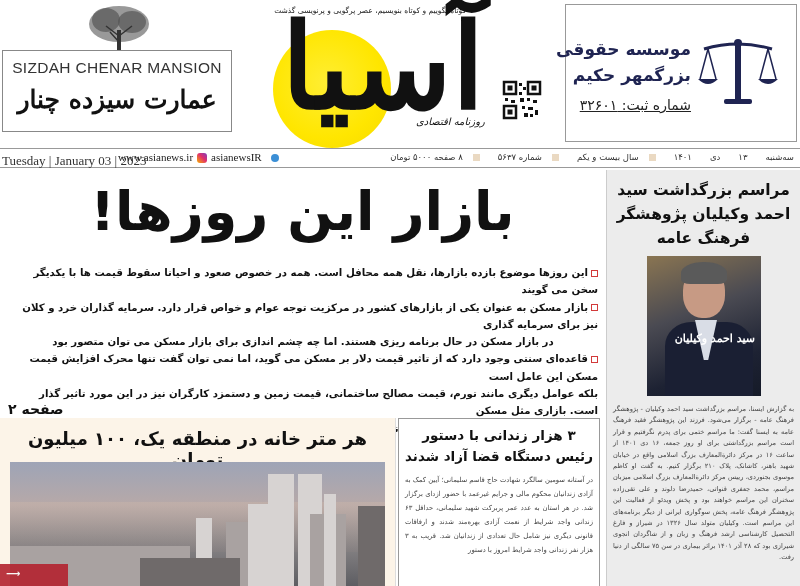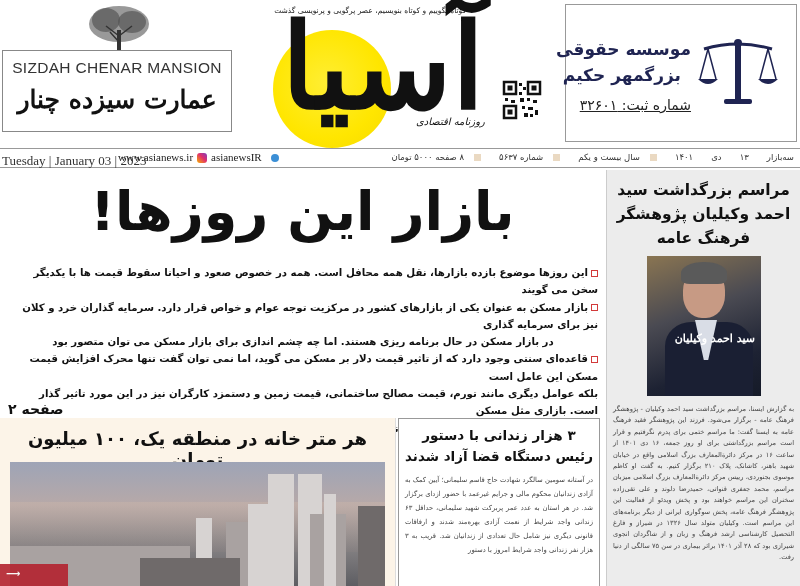--- a/index.html
+++ b/index.html
@@ -17,21 +17,21 @@
     .logo { position: absolute; left: 258px; top: 0; width: 300px; height: 148px; }
     .logo .sun { position: absolute; left: 15px; top: 30px; width: 118px; height: 118px; border-radius: 50%; background: radial-gradient(circle at 45% 45%, #ffee33 0%, #ffe600 60%, #f5d800 100%); }
     .logo .tagline { position: absolute; right: 92px; top: 6px; font-size: 7.5px; direction: rtl; color: #222; white-space: nowrap; }
     .logo .title { position: absolute; left: 10px; top: -8px; width: 230px; height: 150px; font-family: "DejaVu Serif", serif; font-size: 118px; font-weight: bold; direction: rtl; text-align: center; line-height: 150px; color: #111; letter-spacing: -4px; }
     .logo .sub { position: absolute; left: 158px; top: 102px; font-size: 10px; direction: rtl; font-style: italic; color: #111; margin-top: 14px; }
     .logo .qr { position: absolute; left: 244px; top: 80px; width: 40px; height: 40px; }
 
     .ad-right { position: absolute; left: 565px; top: 4px; width: 232px; height: 138px; border: 1px solid #999; background: #fff; }
     .ad-right .scales { position: absolute; right: 18px; top: 30px; width: 80px; height: 80px; }
     .ad-right .l1 { position: absolute; right: 105px; top: 34px; font-size: 17px; font-weight: bold; direction: rtl; color: #1f2452; white-space: nowrap; }
-    .ad-right .l2 { position: absolute; right: 115px; top: 60px; font-size: 17px; font-weight: bold; direction: rtl; color: #1f2452; white-space: nowrap; text-align: center; }
+    .ad-right .l2 { position: absolute; right: 105px; top: 60px; font-size: 17px; font-weight: bold; direction: rtl; color: #1f2452; white-space: nowrap; text-align: center; }
     .ad-right .l3 { position: absolute; right: 105px; top: 92px; font-size: 14px; direction: rtl; color: #222; white-space: nowrap; text-decoration: underline; }
 
     
     .datebar { position: absolute; left: 0; top: 148px; width: 800px; height: 20px; border-top: 1px solid #999; border-bottom: 1px solid #999; font-size: 8.5px; color: #333; }
     .datebar .en-date { position: absolute; left: 2px; top: 4px; font-family: "Liberation Serif", serif; font-size: 13px; }
     .datebar .site { position: absolute; left: 118px; top: 2px; font-family: "Liberation Serif", serif; font-size: 11px; color: #222; }
     .datebar .ig { position: absolute; left: 197px; top: 4px; width: 10px; height: 10px; border-radius: 3px; background: linear-gradient(45deg, #f7b000, #e1306c 55%, #7b3fbf); }
     .datebar .handle { position: absolute; left: 211px; top: 2px; font-family: "Liberation Serif", serif; font-size: 11px; color: #222; }
     .datebar .verified { position: absolute; left: 271px; top: 5px; width: 8px; height: 8px; border-radius: 50%; background: #3b8fd6; }
     .datebar .fa-items { position: absolute; right: 6px; top: 3px; direction: rtl; display: flex; gap: 18px; white-space: nowrap; }
@@ -137,21 +137,21 @@
   </div>
 </div>
 
 <div class="datebar">
   <span class="en-date">Tuesday | January 03 | 2023</span>
   <span class="site">www.asianews.ir</span>
   <span class="ig"></span>
   <span class="handle">asianewsIR</span>
   <span class="verified"></span>
   <div class="fa-items">
-    <span>سه‌بازار</span>
+    <span>سه‌شنبه</span>
     <span>۱۳</span>
     <span>دی</span>
     <span>۱۴۰۱</span>
     <span><i class="sq"></i><span>سال بیست و یکم</span></span>
     <span><i class="sq"></i><span>شماره ۵۶۳۷</span></span>
     <span><i class="sq"></i><span>۸ صفحه ۵۰۰۰ تومان</span></span>
   </div>
 </div>
 
 <div class="headline">بازار این روزها!</div>

